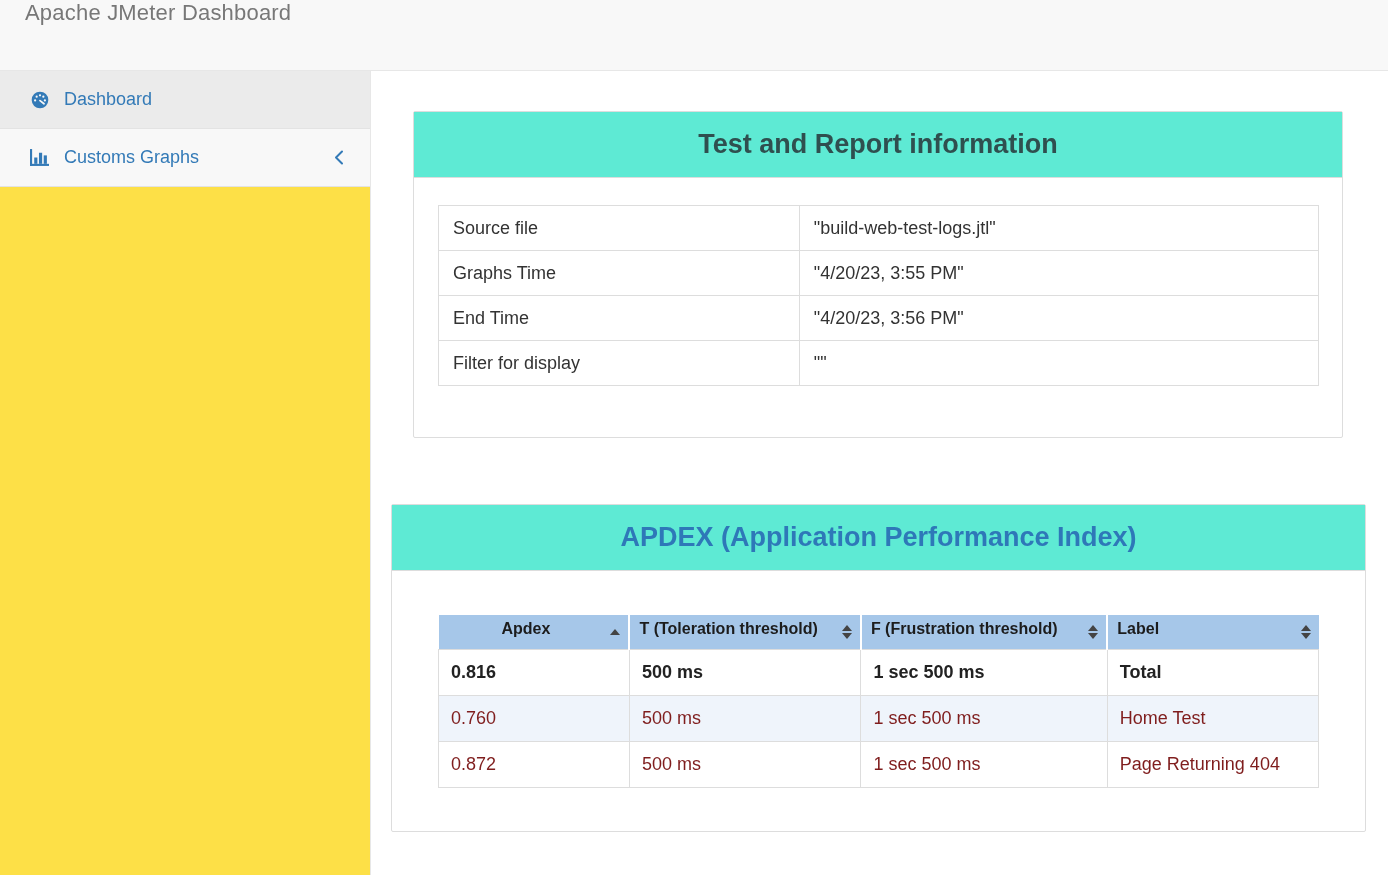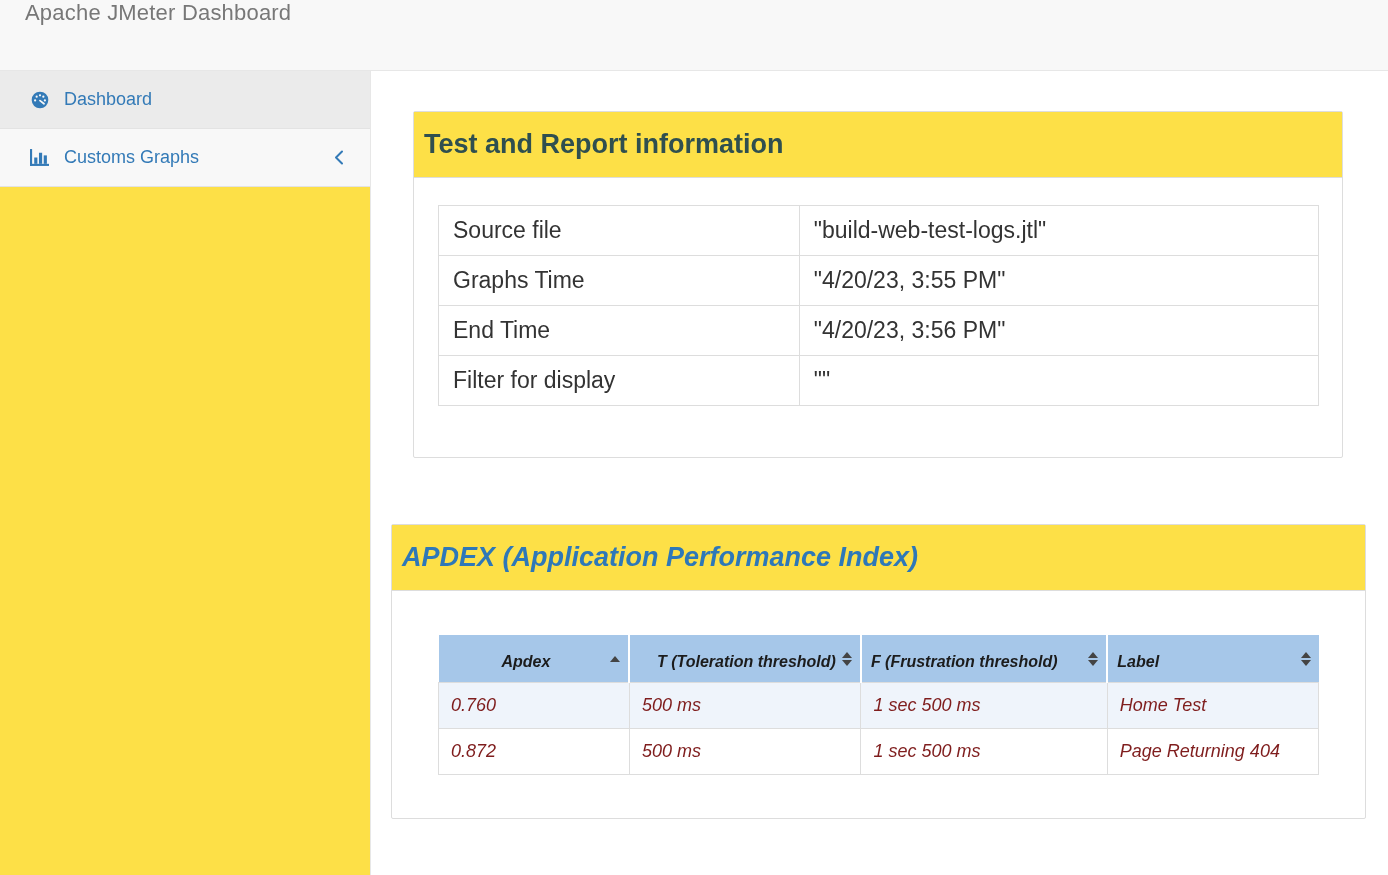--- a/index.html
+++ b/index.html
@@ -26,46 +26,46 @@
   }
   .side-item.active{ background:#ebebeb; }
   .side-item .icon{ width:22px; margin-right:12px; display:flex; align-items:center; }
   .side-item .chev{ margin-left:auto; display:flex; align-items:center; }
 
   
   .content{ flex:1; background:#fff; overflow:hidden; }
 
   .panel{ border:1px solid #ddd; background:#fff; border-radius:2px; }
   .panel-heading{
-    background:#fde047; border-bottom:1px solid #ddd;
-    text-align:left; padding:17px 10px; font-size:27px; font-weight:bold;
+    background:#5eead4; border-bottom:1px solid #ddd;
+    text-align:center; padding:17px 10px; font-size:27px; font-weight:bold;
   }
   .panel-info{ width:930px; margin:40px 0 0 42px; }
   .panel-info .panel-heading{ color:#2f4f4f; }
   .panel-info .panel-body{ padding:27px 23px 51px 24px; }
 
   .info-table{ width:100%; border-collapse:collapse; }
   .info-table td{
-    border:1px solid #ddd; padding:11px 14px; font-size:23px; color:#333;
+    border:1px solid #ddd; padding:11px 14px; font-size:18px; color:#333;
     height:45px;
   }
   .info-table td.lbl{ width:41%; }
 
-  .panel-apdex{ width:975px; margin:66px 0 0 20px;font-style:italic; }
+  .panel-apdex{ width:975px; margin:66px 0 0 20px; }
   .panel-apdex .panel-heading{ color:#2e78b8; }
   .panel-apdex .panel-body{ padding:44px 46px 43px 46px; }
 
   .apdex-table{ width:100%; border-collapse:collapse; table-layout:fixed; }
   .apdex-table th{
     background:#a6c7e9; color:#1c1c1c; font-size:16px; font-weight:bold;
-    padding:18px 24px 11px 9px; position:relative; height:32px; cursor:pointer;
+    padding:5px 24px 11px 9px; position:relative; height:32px; cursor:pointer;
   }
   .apdex-table th + th{ border-left:2px solid #fff; }
   .apdex-table th.c-apdex{ width:21.7%; text-align:center; }
-  .apdex-table th.c-t{ width:26.3%; text-align:right; }
+  .apdex-table th.c-t{ width:26.3%; text-align:left; }
   .apdex-table th.c-f{ width:28%; text-align:left; }
   .apdex-table th.c-label{ width:24%; text-align:left; }
   .apdex-table td{
     border:1px solid #ddd; padding:11px 12px; font-size:18px; color:#7f1d1d;
     height:46px; text-align:left;
   }
   .apdex-table tr.total td{ font-weight:bold; color:#222; }
   .apdex-table tr.stripe td{ background:#eff4fb; }
 
   
@@ -182,20 +182,26 @@
               <th class="c-label">
                 <span>Label</span>
                 <span class="sort-icon">
                   <span class="tri-up"></span>
                     <span class="tri-down"></span>
                 </span>
               </th>
             </tr>
           </thead>
           <tbody>
+            <tr class="total">
+              <td>0.816</td>
+              <td>500 ms</td>
+              <td>1 sec 500 ms</td>
+              <td>Total</td>
+            </tr>
             <tr class="stripe">
               <td>0.760</td>
               <td>500 ms</td>
               <td>1 sec 500 ms</td>
               <td>Home Test</td>
             </tr>
             <tr>
               <td>0.872</td>
               <td>500 ms</td>
               <td>1 sec 500 ms</td>

